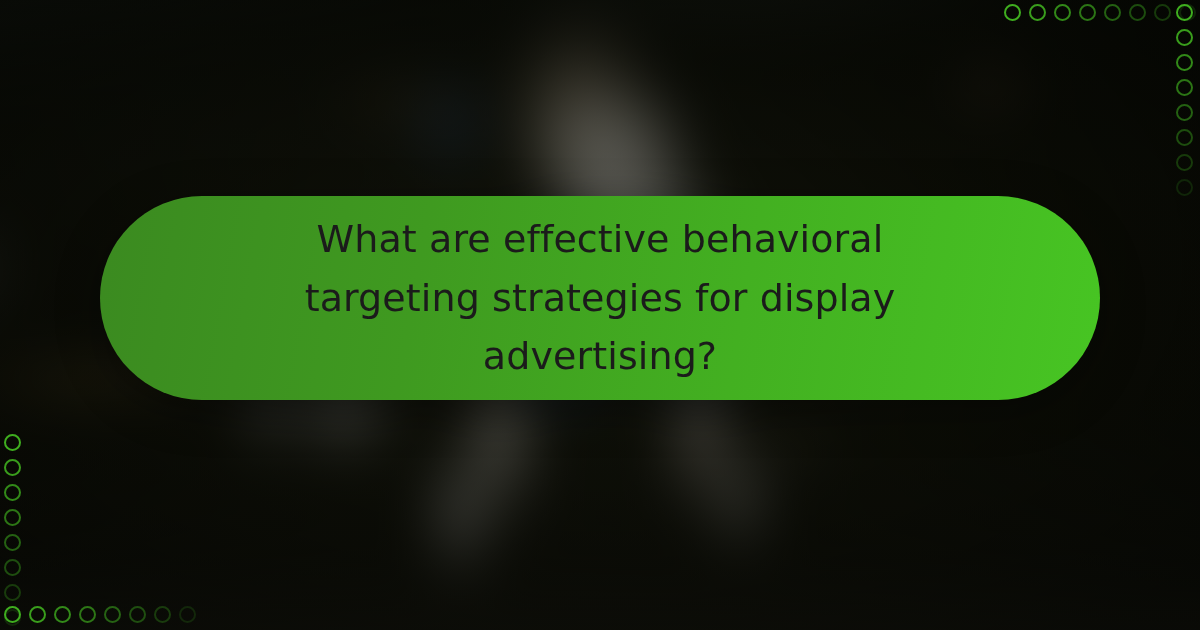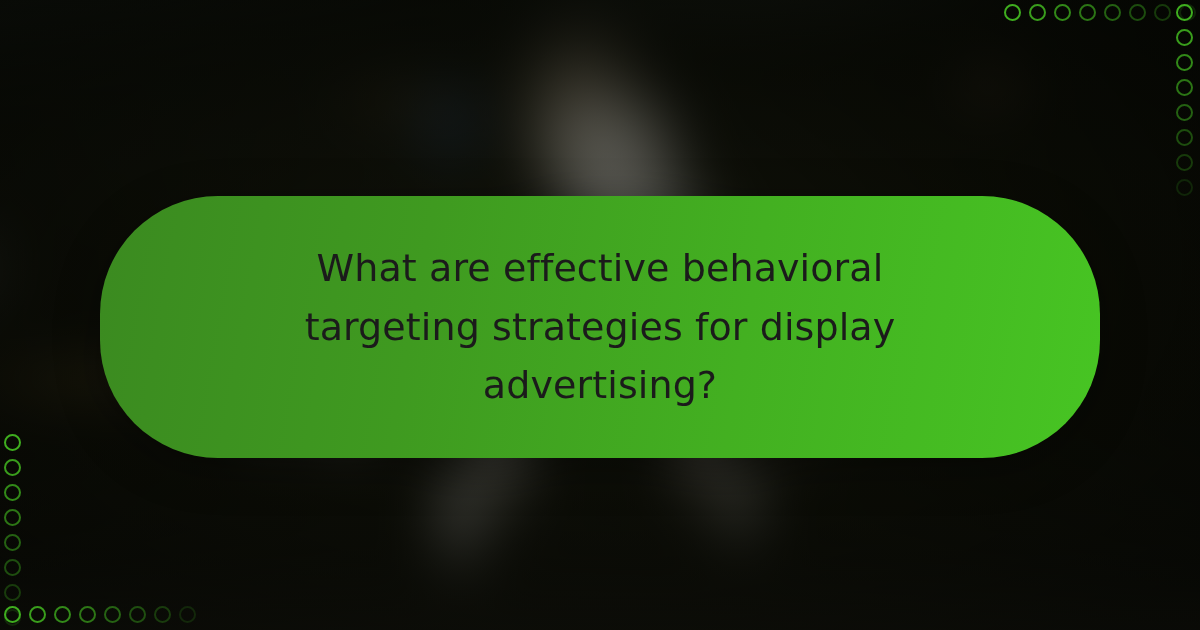--- a/index.html
+++ b/index.html
@@ -76,21 +76,21 @@
 
   .dots-top-right { top:4px; right:4px; width:210px; height:20px; }
   .dots-right     { top:4px; right:4px; width:20px; height:210px; }
   .dots-left      { bottom:4px; left:4px; width:20px; height:210px; }
   .dots-bottom    { bottom:4px; left:4px; width:210px; height:20px; }
 
   
   .card {
     position:absolute;
     left:100px; top:196px;
-    width:1000px; height:262px;
+    width:1000px; height:204px;
     border-radius:118px;
     background:linear-gradient(100deg, #3b8a20 0%, #3f9a20 32%, #43b021 64%, #47c523 100%);
     display:flex;
     align-items:center;
     justify-content:center;
     padding:0 78px;
     box-shadow:0 10px 44px rgba(0,0,0,0.34);
   }
 
   .card-text {

